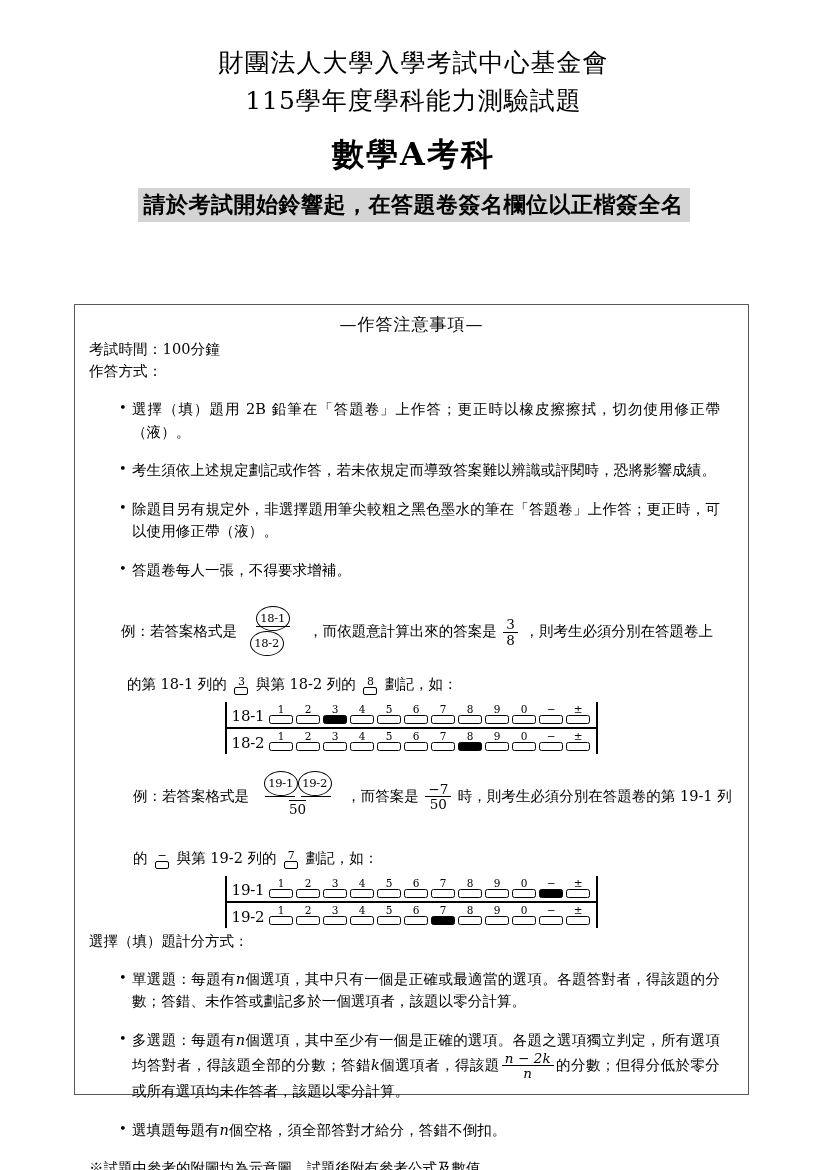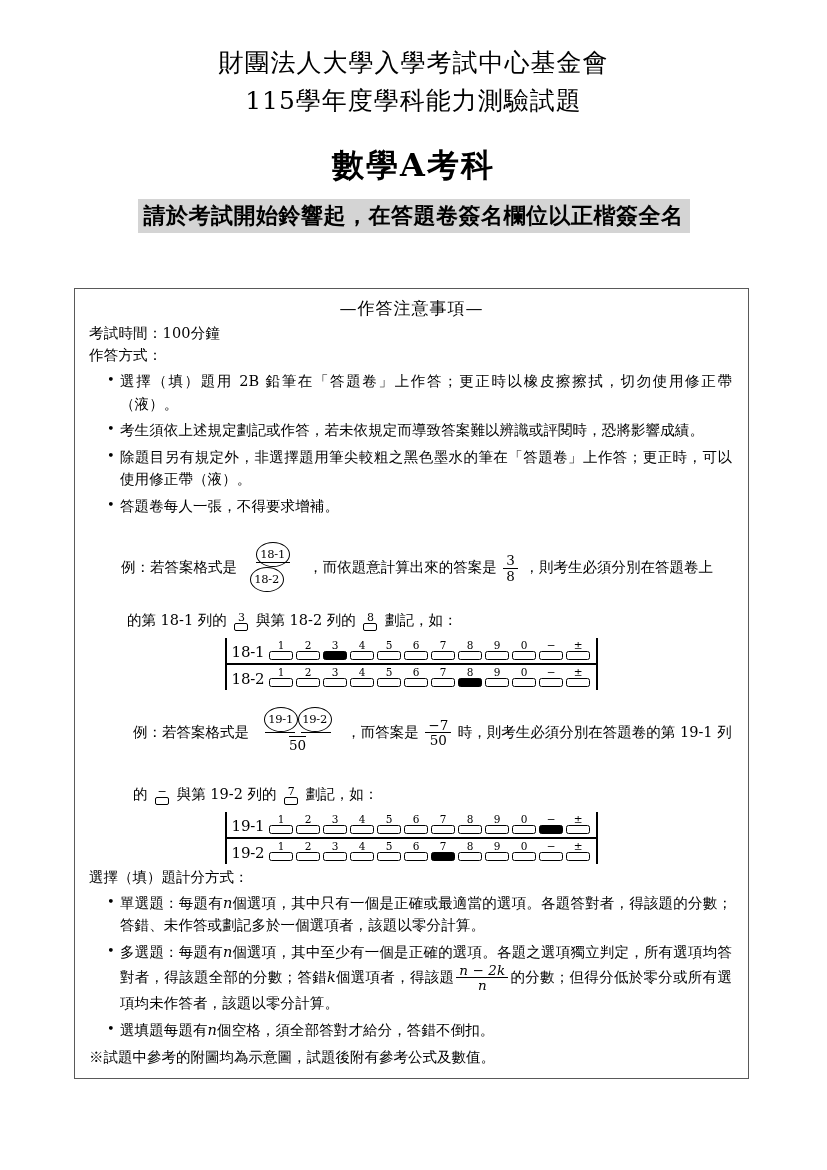--- a/index.html
+++ b/index.html
@@ -20,40 +20,40 @@
     font-size: 25px;
     line-height: 38px;
     letter-spacing: 1px;
     white-space: nowrap;
   }
   .title-subject {
     font-size: 32px;
     line-height: 52px;
     letter-spacing: 2px;
     font-weight: bold;
-    margin-top: 19px;
+    margin-top: 8px;
   }
 
   .banner-wrap { text-align: center; margin-top: 8px; }
   .banner {
     display: inline-block;
     background: #d4d4d4;
     font-size: 22px;
     font-weight: bold;
     line-height: 31px;
     padding: 1px 6px 2px 6px;
     letter-spacing: 0.5px;
     white-space: nowrap;
   }
 
   
   .notice-box {
     position: absolute;
     left: 74px;
-    top: 288px;
+    top: 304px;
     width: 675px;
     height: 791px;
     border: 1.6px solid #595959;
     background: #ffffff;
     padding: 6px 12px 4px 12px;
   }
   .notice-heading {
     text-align: center;
     font-size: 17px;
     line-height: 26px;
@@ -71,21 +71,21 @@
     margin: 0;
     padding: 0 0 0 16px;
   }
   ul.bullets > li {
     position: relative;
     font-size: 14.5px;
     line-height: 22.5px;
     padding-left: 13px;
     text-align: justify;
     letter-spacing: 0.1px;
-    margin: 4px;
+    margin: 16px;
   }
   ul.bullets > li::before {
     content: "\2022";
     position: absolute;
     left: 0;
     top: -1px;
     font-size: 13px;
   }
 
   

